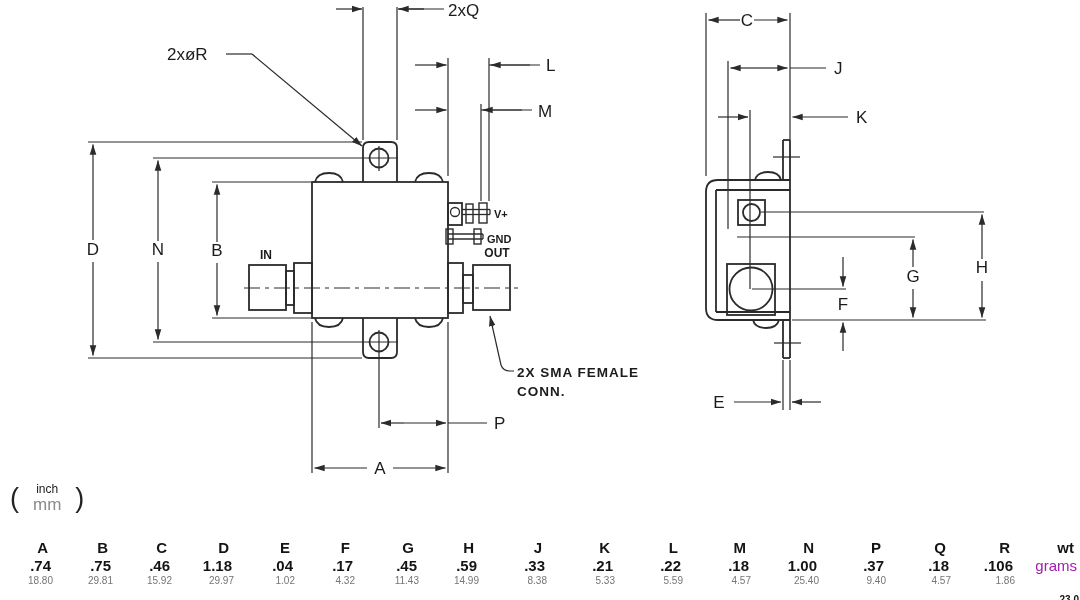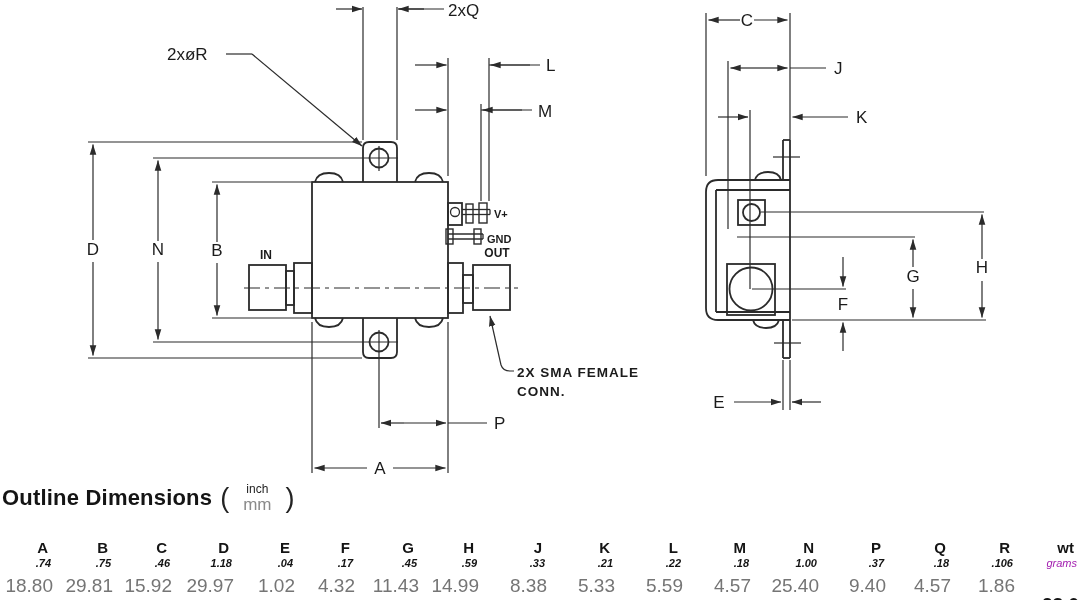--- a/index.html
+++ b/index.html
@@ -21,22 +21,22 @@
   .title-main{font-size:22px;font-weight:700;color:#141414;letter-spacing:.2px;}
   .unit-group{display:flex;align-items:center;margin-left:8px;}
   .paren{font-size:27px;font-weight:400;color:#232323;line-height:1;}
   .unit-stack{display:flex;flex-direction:column;align-items:center;line-height:1.05;margin:0 14px;}
   .unit-top{font-size:12px;color:#232323;}
   .unit-bottom{font-size:17px;color:#8a8a8a;}
   
   .dim-table{position:absolute;left:0;top:539px;display:flex;}
   .col{display:flex;flex-direction:column;}
   .c-h{font-size:15px;font-weight:700;color:#141414;text-align:right;padding-right:5px;height:18px;}
-  .c-in{font-size:11px;font-weight:700;color:#141414;text-align:right;padding-right:2px;height:18px;font-style:italic;}
-  .c-mm{font-size:19px;font-weight:400;color:#757575;text-align:right;height:18px;}
+  .c-in{font-size:15px;font-weight:700;color:#141414;text-align:right;padding-right:2px;height:18px;}
+  .c-mm{font-size:10px;font-weight:400;color:#757575;text-align:right;height:18px;}
   .col-wt .c-in{color:#a21caf;font-weight:400;}
   .col-wt .c-mm{color:#141414;font-weight:700;margin-top:19px;}
 </style>
 </head>
 <body>
 
 <svg width="1080" height="480" viewBox="0 0 1080 480">
   <defs>
     <marker id="ah" markerUnits="userSpaceOnUse" markerWidth="12" markerHeight="9" refX="10.2" refY="4" orient="auto">
       <path d="M0,0.7 L10.5,4 L0,7.3 Z" fill="#2b2b2b" stroke="none"></path>
@@ -260,21 +260,20 @@
   <g class="dim">
     <line x1="783" y1="360" x2="783" y2="410"></line>
     <line x1="790" y1="360" x2="790" y2="410"></line>
     <line class="arr" x1="734" y1="402" x2="781" y2="402"></line>
     <line class="arr" x1="821" y1="402" x2="792" y2="402"></line>
     <text class="dl mid" x="719" y="408">E</text>
   </g>
 </svg>
 
 <div class="title-row">
-  <span class="title-main">Outline Dimensions</span>
   <span class="unit-group">
     <span class="paren">(</span>
     <span class="unit-stack">
       <span class="unit-top">inch</span>
       <span class="unit-bottom">mm</span>
     </span>
     <span class="paren">)</span>
   </span>
 </div>
 

